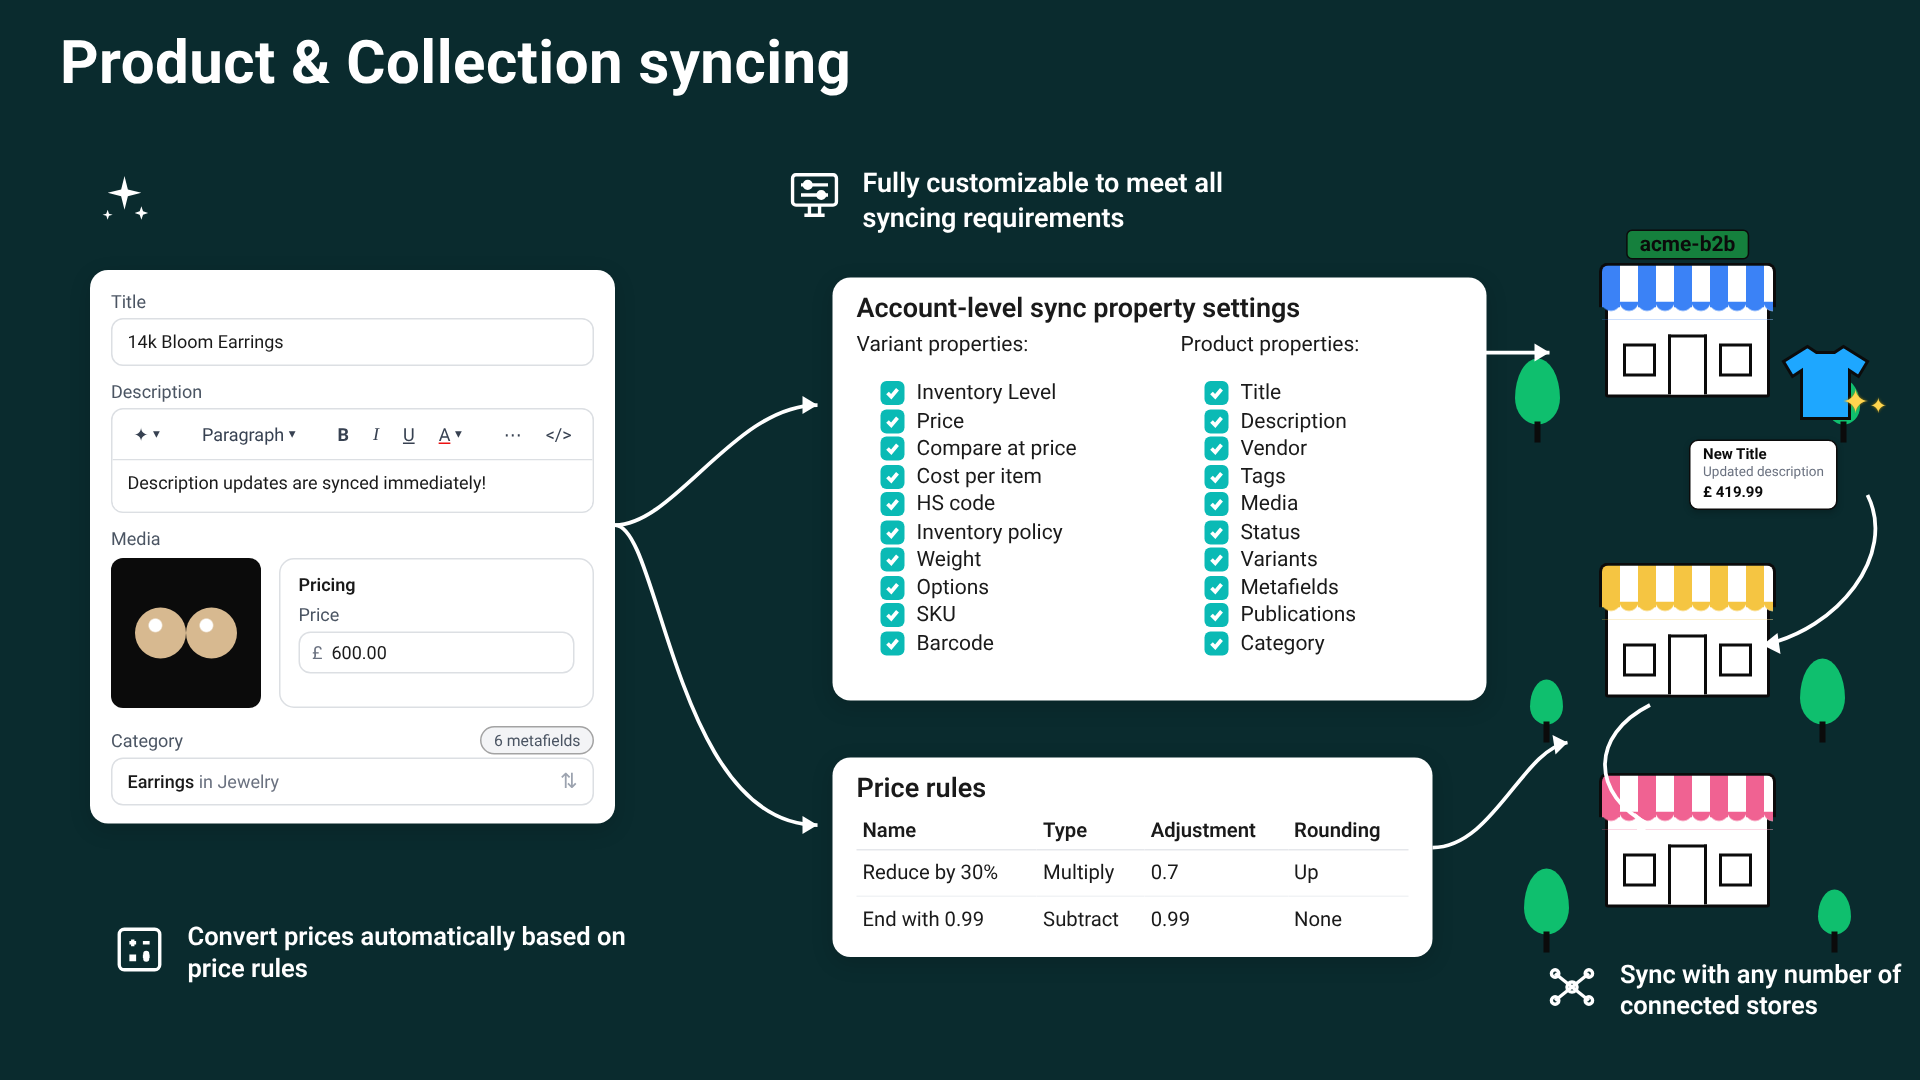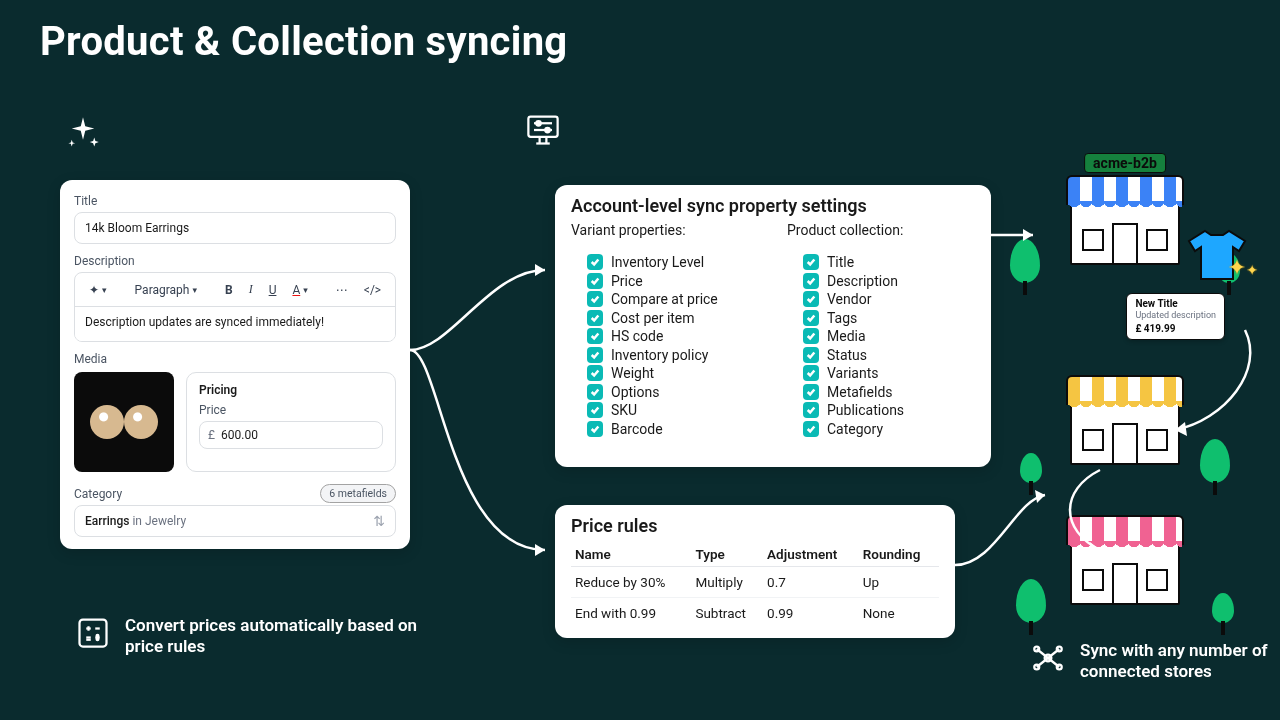--- a/index.html
+++ b/index.html
@@ -236,20 +236,21 @@
       <rect x="3" y="4" width="26" height="18" rx="2"></rect>
       <line x1="8" y1="10" x2="24" y2="10"></line>
         <circle cx="12" cy="10" r="2" fill="#fff"></circle>
       <line x1="8" y1="16" x2="24" y2="16"></line>
         <circle cx="20" cy="16" r="2" fill="#fff"></circle>
       <line x1="13" y1="22" x2="13" y2="28"></line>
         <line x1="19" y1="22" x2="19" y2="28"></line>
         <line x1="10" y1="28" x2="22" y2="28"></line>
     </svg>
   </span>
+  <span class="text">Fully customizable to meet all syncing requirements</span>
 </div>
 
 <div class="product-panel">
   <div class="p-label">Title</div>
   <input type="text" value="14k Bloom Earrings" style="">
 
   <div class="p-label" style="margin-top:10px">Description</div>
   <div class="desc-box">
     <div class="desc-toolbar">
       <span class="tb-btn">✦<span style="font-size:9px">▾</span></span>
@@ -380,21 +381,21 @@
             <span class="chk">
               <svg viewBox="0 0 12 12">
                 <polyline points="2,6 5,9 10,3"></polyline>
               </svg>
             </span>
             <span>Barcode</span>
           </li>
         </ul>
     </div>
     <div class="col">
-      <div class="col-head">Product collection:</div>
+      <div class="col-head">Product properties:</div>
       <ul>
           <li>
             <span class="chk">
               <svg viewBox="0 0 12 12">
                 <polyline points="2,6 5,9 10,3"></polyline>
               </svg>
             </span>
             <span>Title</span>
           </li>
           <li>

